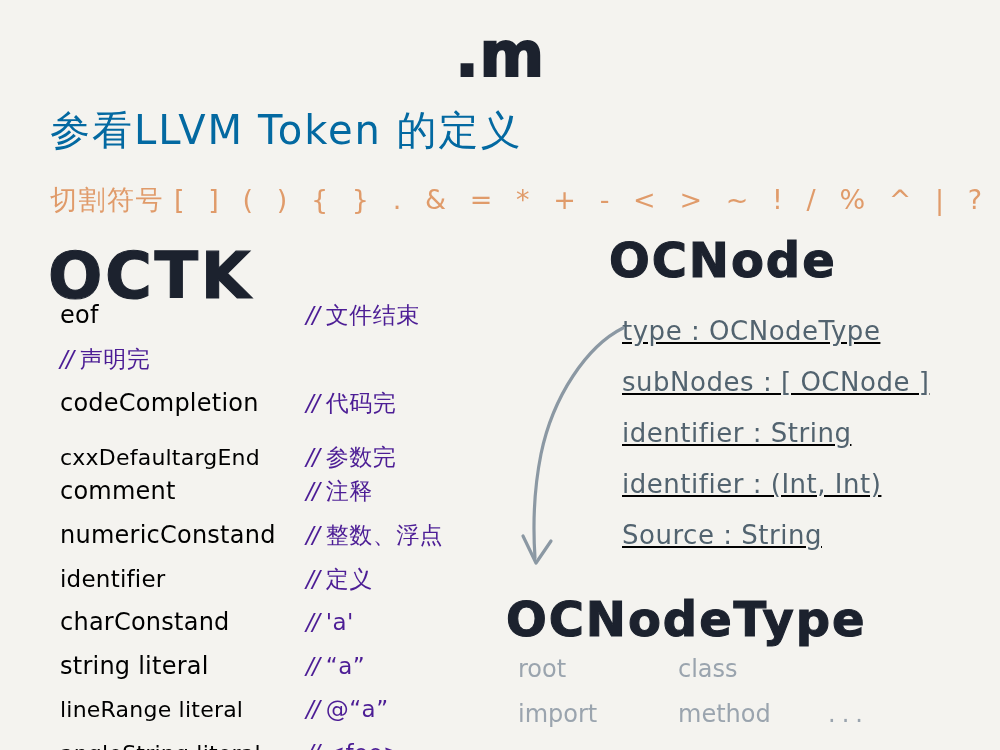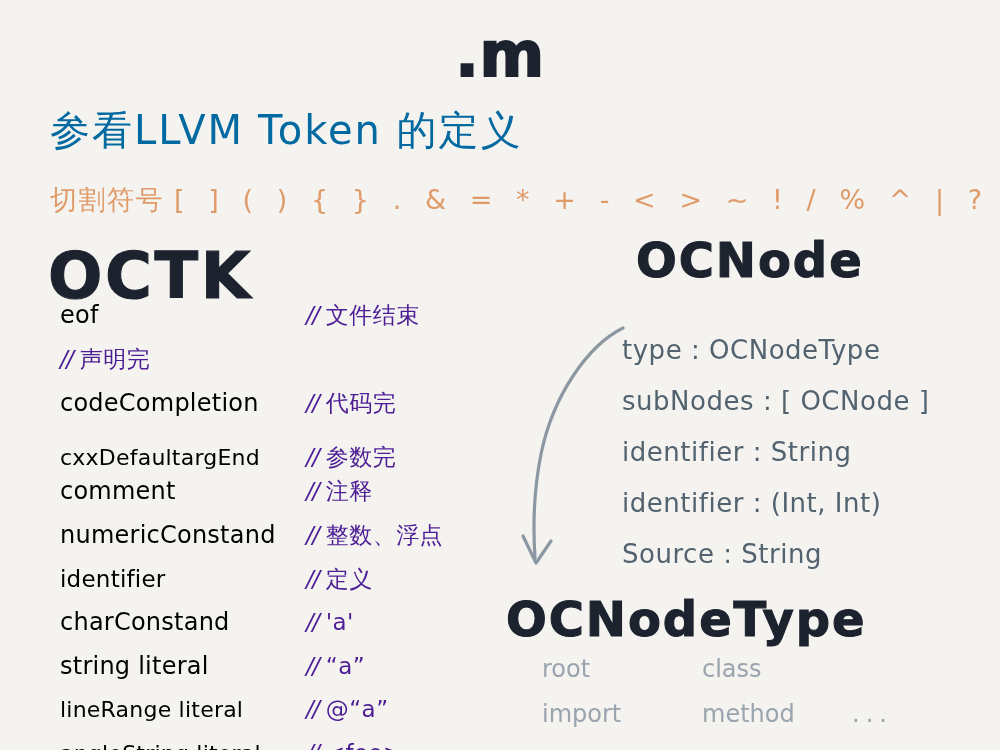--- a/index.html
+++ b/index.html
@@ -115,30 +115,31 @@
     letter-spacing: -0.06em;
   }
   
   #octk-list .row:nth-child(4) .name { font-size: 22px; margin-top: 13px; }
   #octk-list .row:nth-child(7) .name { font-size: 23px; }
   #octk-list .row:nth-child(10) .name,
   #octk-list .row:nth-child(11) .name { font-size: 22px; }
 
   
   #ocnode-title {
-    left: 636px;
+    left: 609px;
     top: 236px;
     font-size: 48px;
     line-height: 1;
   }
   #ocnode-list {
     position: absolute;
     left: 622px;
-    top: 325px;
+    top: 306px;
     width: 370px;
+    text-decoration: underline;
   }
   #ocnode-list .field {
     font-size: 26px;
     line-height: 51px;
     color: #52636f;
     font-weight: 500;
     white-space: nowrap;
     letter-spacing: 0.02em;
   }
 
@@ -159,21 +160,21 @@
     display: flex;
     height: 45px;
     align-items: baseline;
   }
   #ocnodetype-list .cell {
     font-size: 24px;
     color: #9aa4ae;
     font-weight: 500;
     white-space: nowrap;
   }
-  #ocnodetype-list .c1 { width: 160px; flex: 0 0 160px; margin-left: 24px; }
+  #ocnodetype-list .c1 { width: 160px; flex: 0 0 160px; }
   #ocnodetype-list .c2 { width: 150px; flex: 0 0 150px; }
   #ocnodetype-list .c3 { letter-spacing: 0.25em; }
 
   
   #arrow-svg {
     position: absolute;
     left: 515px;
     top: 320px;
     width: 140px;
     height: 265px;

